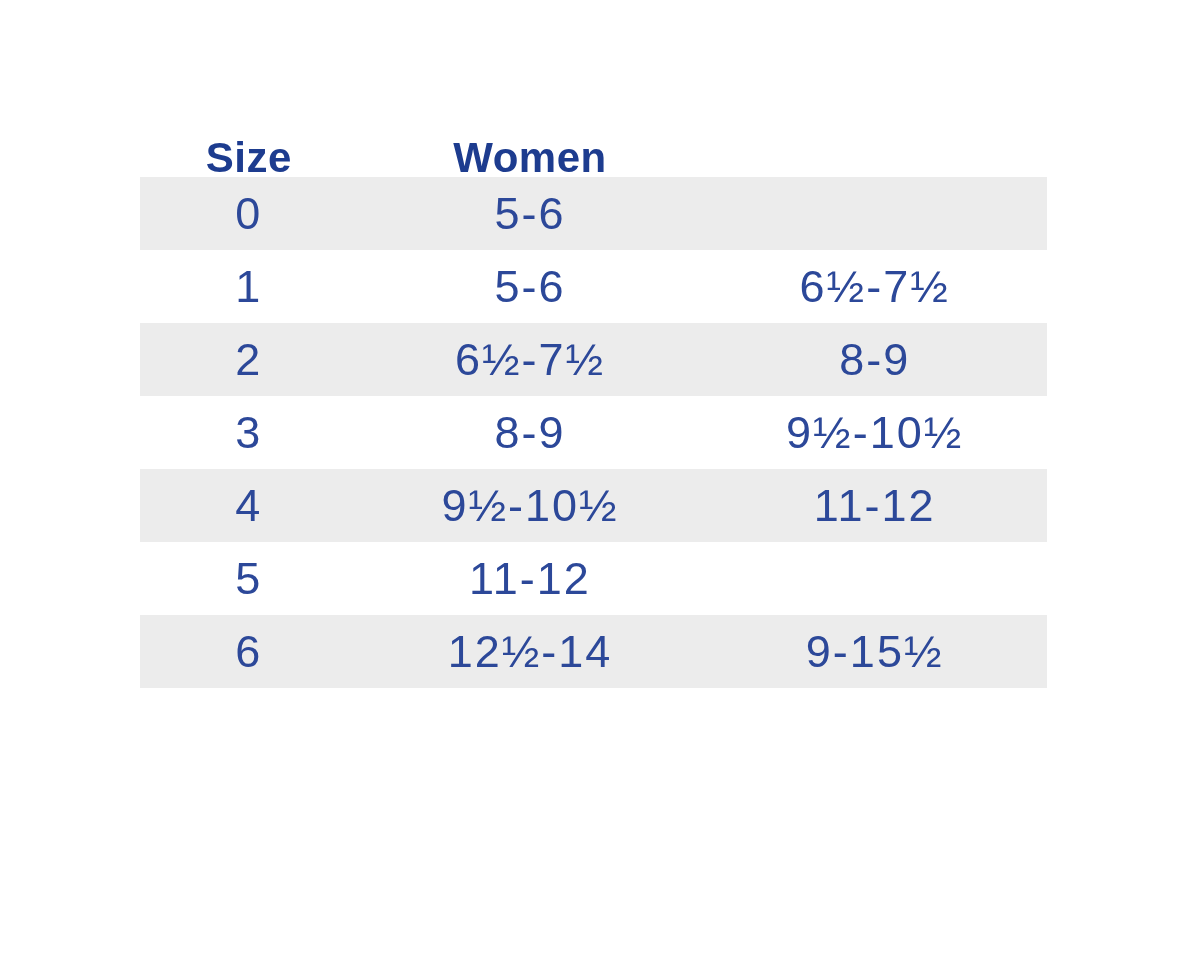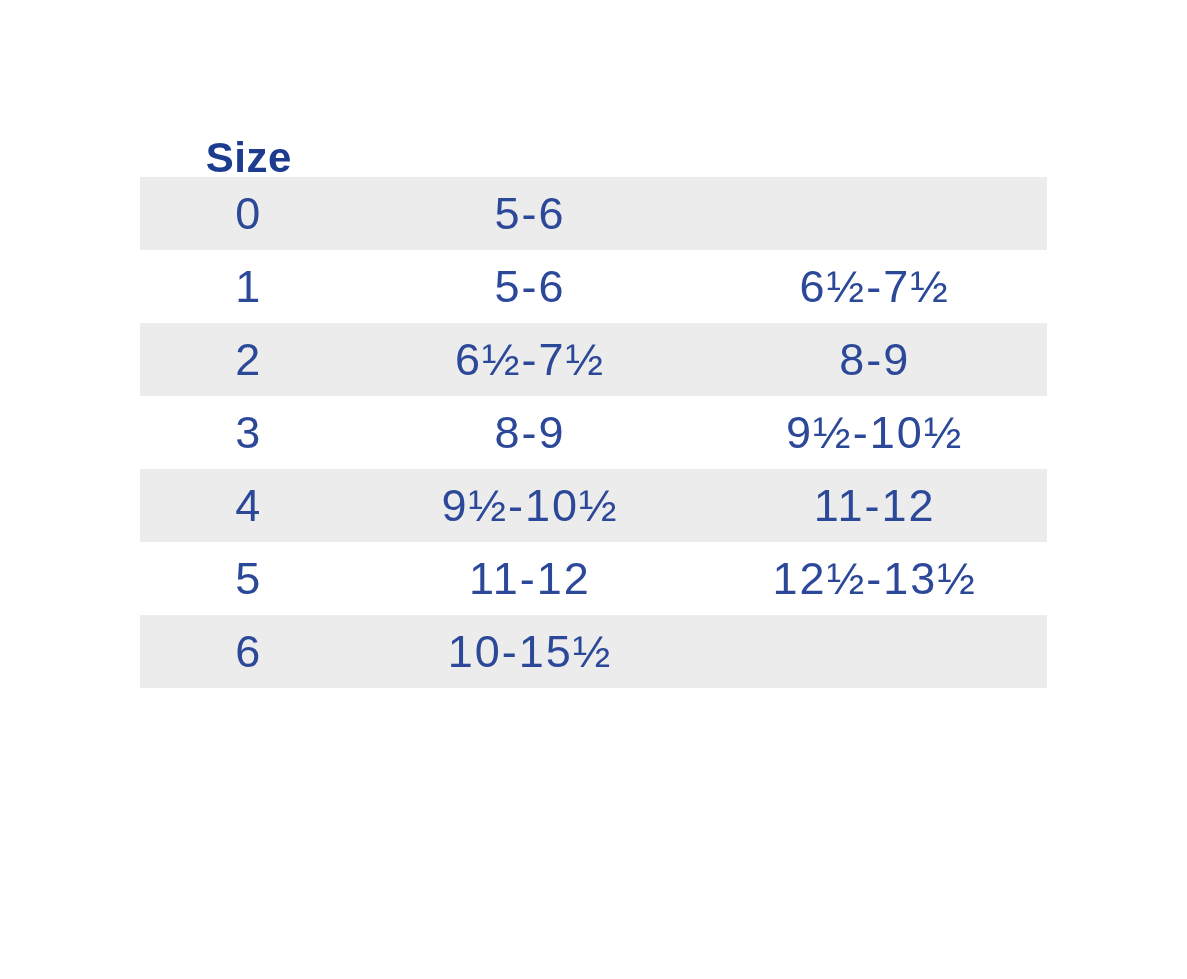--- a/index.html
+++ b/index.html
@@ -52,20 +52,21 @@
     letter-spacing: 2px;
   }
 </style>
 </head>
 <body>
 
 <div class="size-chart">
 
   <div class="row header">
     <div class="cell col-size">Size</div>
+    <div class="cell col-women">Women</div>
   </div>
 
   <div class="row body stripe">
     <div class="cell col-size">0</div>
     <div class="cell col-women">5-6</div>
   </div>
 
   <div class="row body">
     <div class="cell col-size">1</div>
     <div class="cell col-men">5-6</div>
@@ -86,21 +87,21 @@
 
   <div class="row body stripe">
     <div class="cell col-size">4</div>
     <div class="cell col-men">9½-10½</div>
     <div class="cell col-women">11-12</div>
   </div>
 
   <div class="row body">
     <div class="cell col-size">5</div>
     <div class="cell col-men">11-12</div>
-    <div class="cell col-women">12½-13½</div>
   </div>
 
   <div class="row body stripe">
     <div class="cell col-size">6</div>
-    <div class="cell col-women">10-15½</div>
+    <div class="cell col-men">12½-14</div>
+    <div class="cell col-women">9-15½</div>
   </div>
 
 </div>
 
 </body></html>

